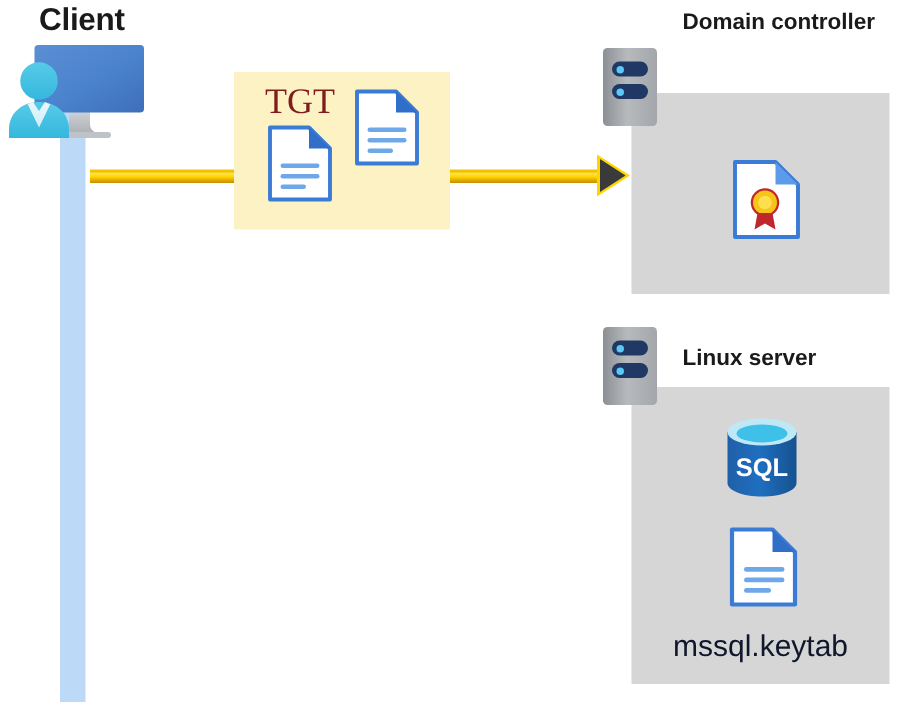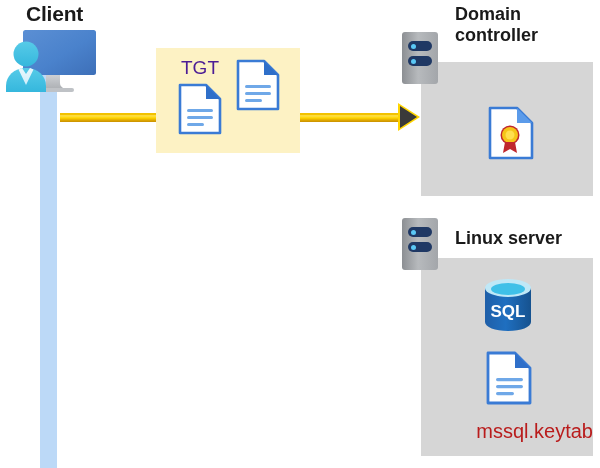--- a/index.html
+++ b/index.html
@@ -57,24 +57,24 @@
   }
   .ticket-item {
     position: absolute;
     top: 8px;
     width: 56px;
     text-align: center;
   }
   .ticket-item.one { left: 16px; }
   .ticket-item.two { left: 74px; }
   .ticket-caption {
-    font-size: 19px;
-    color: #4c1d95;
+    font-size: 24px;
+    color: #7f1d1d;
     line-height: 24px;
-    font-family: Liberation Sans, sans-serif;
+    font-family: Liberation Serif, serif;
   }
   .ticket-doc { margin-top: 3px; }
 
   
   .arrow-seg {
     height: 9px;
     background: linear-gradient(to bottom,
         #f2c200 0%, #f2c200 18%,
         #ffe14d 30%, #ffd500 55%,
         #e0a800 80%, #c89000 100%);
@@ -143,21 +143,21 @@
     left: 3px; top: 2.5px;
     width: 5px; height: 5px;
     border-radius: 50%;
     background: #5bc8f5;
   }
   .srv-dc { left: 402px; top: 32px; }
   .srv-linux { left: 402px; top: 218px; }
 
   
   .panel-title {
-    font-size: 18px;
+    font-size: 15px;
     font-weight: bold;
     color: #1a1a1a;
     line-height: 21px;
   }
   .title-dc {
     left: 455px;
     top: 4px;
     width: 140px;
   }
   .title-linux {
@@ -167,23 +167,23 @@
   }
 
   
   .doc-icon { position: relative; display: inline-block; }
 
   
   .keytab-caption {
     left: 421px;
     top: 420px;
     width: 172px;
-    text-align: right;
+    text-align: center;
     font-size: 20px;
-    color: #b91c1c;
+    color: #0f172a;
     font-family: "Liberation Sans", sans-serif;
   }
 
   
   .cert-doc-wrap { left: 488px; top: 106px; }
   .sql-wrap      { left: 479px; top: 277px; }
   .keytab-wrap   { left: 486px; top: 351px; }
 </style>
 </head>
 <body>

